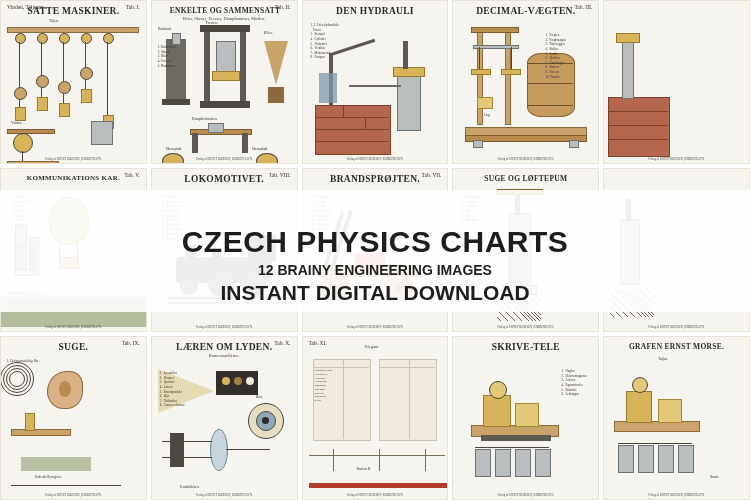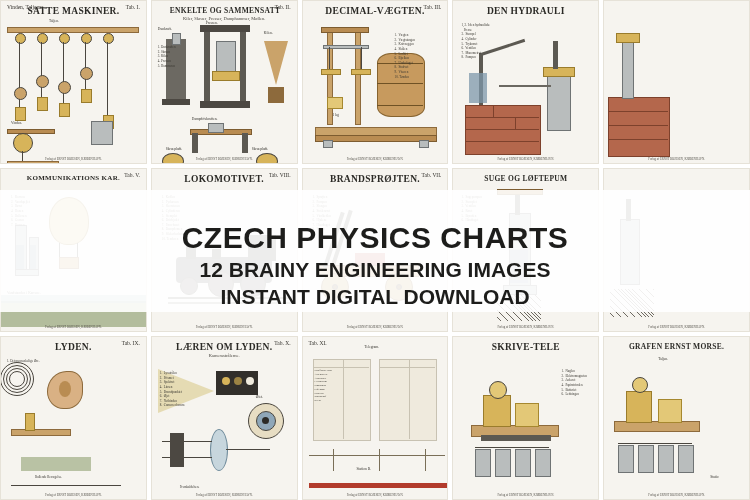--- a/index.html
+++ b/index.html
@@ -118,21 +118,21 @@
     font-weight: bold;
     font-size: 30px;
     letter-spacing: 0.5px;
     color: #1d1d1b;
     line-height: 1.05;
     margin-top: 29px;
   }
   .ov-sub1 {
     font-family: "Liberation Sans", sans-serif;
     font-weight: bold;
-    font-size: 21px;
+    font-size: 14px;
     color: #1d1d1b;
     margin-top: 5px;
   }
   .ov-sub2 {
     font-family: "Liberation Sans", sans-serif;
     font-weight: bold;
     font-size: 21px;
     color: #1d1d1b;
     margin-top: 3px;
     text-align: right;
@@ -246,20 +246,54 @@
 2. Skruen
 3. Kilen
 4. Pressen
 5. Hammeren</div>
         <div class="caption">Forlag af ERNST BOJESEN, KJØBENHAVN.</div>
       </div>
     </div>
 
     <div class="card">
       <div class="inner">
+        <div class="plate-title">DEN HYDRAULI</div>
+        <div class="art">
+
+          <div class="brick" style="left:12px;top:104px;width:74px;height:48px;"></div>
+          <div class="ln h" style="left:12px;top:116px;width:74px;background:#7d412c;"></div>
+          <div class="ln h" style="left:12px;top:128px;width:74px;background:#7d412c;"></div>
+          <div class="ln h" style="left:12px;top:140px;width:74px;background:#7d412c;"></div>
+          <div class="ln v" style="left:40px;top:104px;height:12px;background:#7d412c;"></div>
+          <div class="ln v" style="left:62px;top:116px;height:12px;background:#7d412c;"></div>
+
+          <div class="steel" style="left:94px;top:74px;width:22px;height:54px;"></div>
+          <div class="brass" style="left:90px;top:66px;width:30px;height:8px;"></div>
+          <div class="dark" style="left:100px;top:40px;width:5px;height:28px;background:#5c5952;"></div>
+
+          <div class="dark" style="left:28px;top:52px;width:46px;height:3px;background:#5c5952;transform:rotate(-18deg);transform-origin:left center;"></div>
+          <div class="dark" style="left:26px;top:52px;width:4px;height:52px;background:#5c5952;"></div>
+          <div class="ln h" style="left:46px;top:84px;width:52px;height:2px;background:#6b6861;"></div>
+
+          <div class="blu" style="left:16px;top:72px;width:18px;height:30px;opacity:0.75;"></div>
+        </div>
+        <div class="legend" style="left:8px;top:22px;">1, 2. I den hydrauliske
+   Presse
+3.  Stempel
+4.  Cylinder
+5.  Trykrøret
+6.  Ventilen
+7.  Manometret
+8.  Pumpen</div>
+        <div class="caption">Forlag af ERNST BOJESEN, KJØBENHAVN.</div>
+      </div>
+    </div>
+
+    <div class="card">
+      <div class="inner">
         <div class="plate-num">Tab. III.</div>
         <div class="plate-title">DECIMAL-VÆGTEN.</div>
         <div class="art">
           <div class="fig-label" style="left:30px;top:112px;">1 kg</div>
 
           <div class="wood" style="left:24px;top:30px;width:4px;height:92px;"></div>
           <div class="wood" style="left:52px;top:30px;width:4px;height:92px;"></div>
           <div class="wood2" style="left:18px;top:26px;width:46px;height:4px;"></div>
           <div class="steel" style="left:20px;top:44px;width:44px;height:2px;"></div>
           <div class="ln v" style="left:26px;top:46px;height:22px;"></div>
@@ -287,54 +321,20 @@
 7.  Underlaget
 8.  Stativet
 9.  Viseren
 10. Tønden</div>
         <div class="caption">Forlag af ERNST BOJESEN, KJØBENHAVN.</div>
       </div>
     </div>
 
     <div class="card">
       <div class="inner">
-        <div class="plate-title">DEN HYDRAULI</div>
-        <div class="art">
-
-          <div class="brick" style="left:12px;top:104px;width:74px;height:48px;"></div>
-          <div class="ln h" style="left:12px;top:116px;width:74px;background:#7d412c;"></div>
-          <div class="ln h" style="left:12px;top:128px;width:74px;background:#7d412c;"></div>
-          <div class="ln h" style="left:12px;top:140px;width:74px;background:#7d412c;"></div>
-          <div class="ln v" style="left:40px;top:104px;height:12px;background:#7d412c;"></div>
-          <div class="ln v" style="left:62px;top:116px;height:12px;background:#7d412c;"></div>
-
-          <div class="steel" style="left:94px;top:74px;width:22px;height:54px;"></div>
-          <div class="brass" style="left:90px;top:66px;width:30px;height:8px;"></div>
-          <div class="dark" style="left:100px;top:40px;width:5px;height:28px;background:#5c5952;"></div>
-
-          <div class="dark" style="left:28px;top:52px;width:46px;height:3px;background:#5c5952;transform:rotate(-18deg);transform-origin:left center;"></div>
-          <div class="dark" style="left:26px;top:52px;width:4px;height:52px;background:#5c5952;"></div>
-          <div class="ln h" style="left:46px;top:84px;width:52px;height:2px;background:#6b6861;"></div>
-
-          <div class="blu" style="left:16px;top:72px;width:18px;height:30px;opacity:0.75;"></div>
-        </div>
-        <div class="legend" style="left:8px;top:22px;">1, 2. I den hydrauliske
-   Presse
-3.  Stempel
-4.  Cylinder
-5.  Trykrøret
-6.  Ventilen
-7.  Manometret
-8.  Pumpen</div>
-        <div class="caption">Forlag af ERNST BOJESEN, KJØBENHAVN.</div>
-      </div>
-    </div>
-
-    <div class="card">
-      <div class="inner">
         <div class="art">
           <div class="brick" style="left:4px;top:96px;width:60px;height:58px;"></div>
           <div class="ln h" style="left:4px;top:110px;width:60px;background:#7d412c;"></div>
           <div class="ln h" style="left:4px;top:124px;width:60px;background:#7d412c;"></div>
           <div class="ln h" style="left:4px;top:138px;width:60px;background:#7d412c;"></div>
           <div class="steel" style="left:18px;top:40px;width:10px;height:56px;"></div>
           <div class="brass" style="left:12px;top:32px;width:22px;height:8px;"></div>
         </div>
         <div class="caption">Forlag af ERNST BOJESEN, KJØBENHAVN.</div>
       </div>
@@ -459,21 +459,21 @@
           <div class="dark" style="left:22px;top:30px;width:5px;height:22px;background:#5c5952;"></div>
           <div class="hatch" style="left:6px;top:120px;width:44px;height:28px;"></div>
         </div>
         <div class="caption">Forlag af ERNST BOJESEN, KJØBENHAVN.</div>
       </div>
     </div>
 
     <div class="card">
       <div class="inner">
         <div class="plate-num">Tab. IX.</div>
-        <div class="plate-title">LYDEN.</div>
+        <div class="plate-title">SUGE.</div>
         <div class="art">
           <div class="fig-label" style="left:6px;top:22px;font-size:3.2px;">1. Det menneskelige Øre.</div>
           <div class="fig-label" style="left:34px;top:138px;font-size:3.2px;">Rullende Bevægelse.</div>
 
           <div class="circ" style="left:8px;top:34px;width:14px;height:14px;"></div>
           <div class="circ" style="left:5px;top:31px;width:20px;height:20px;"></div>
           <div class="circ" style="left:2px;top:28px;width:26px;height:26px;"></div>
           <div class="circ" style="left:-1px;top:25px;width:32px;height:32px;"></div>
 
           <div style="position:absolute;left:46px;top:34px;width:34px;height:36px;border-radius:60% 40% 50% 50%;background:#d9b184;border:1px solid #8d6a3c;"></div>

